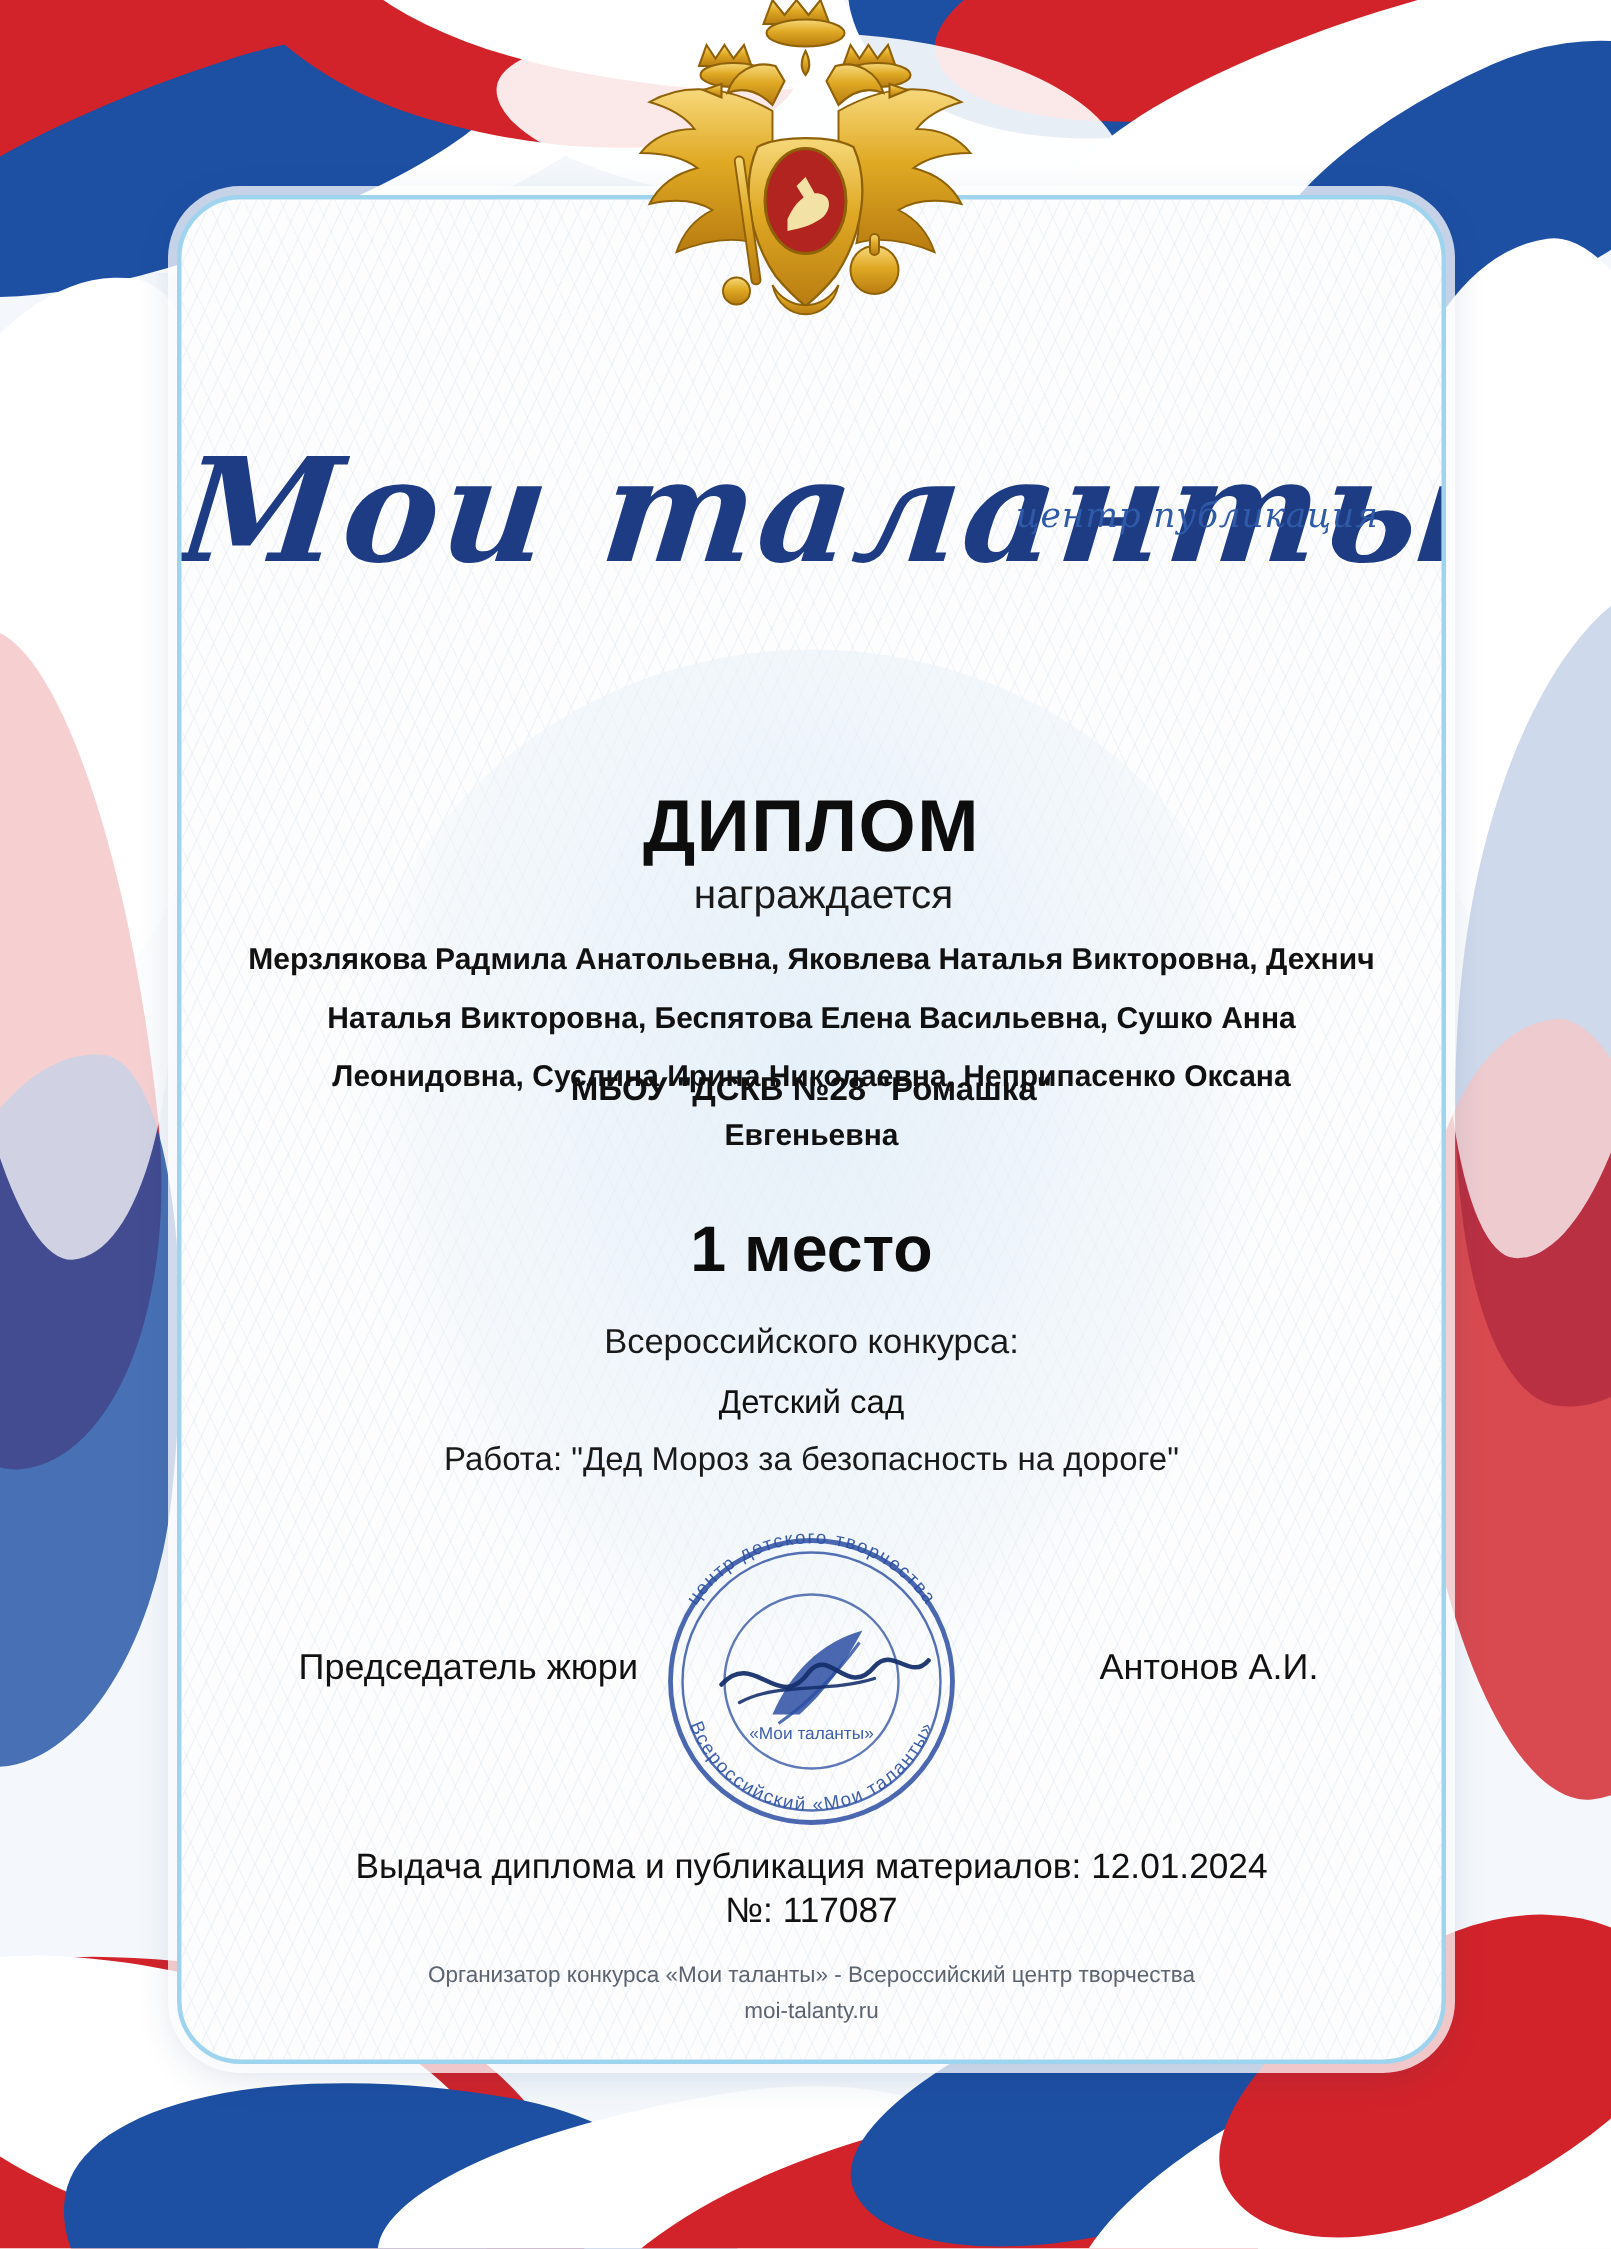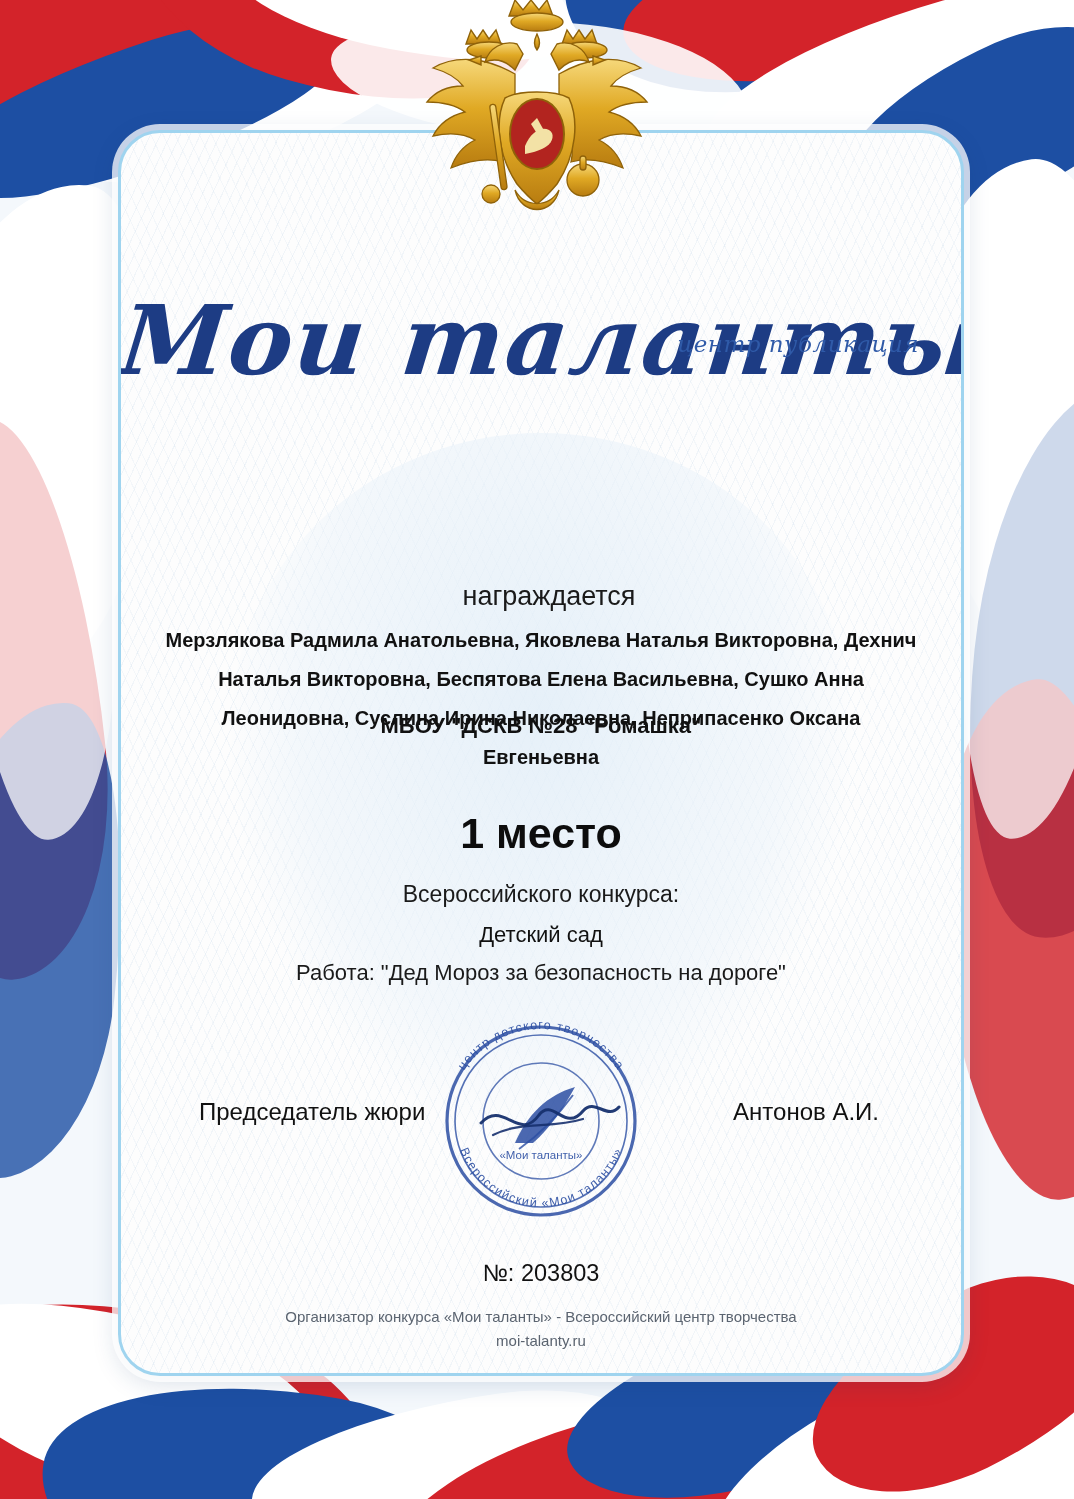--- a/index.html
+++ b/index.html
@@ -309,20 +309,21 @@
   </div>
 
   <div id="card">
     <div class="card-inner">
 
       <div id="logo">
         <div id="logo-script">Мои таланты</div>
         <div id="logo-sub">центр публикация</div>
       </div>
 
+      <div class="t-diploma">ДИПЛОМ</div>
       <div class="t-awarded">награждается</div>
       <div class="t-names">Мерзлякова Радмила Анатольевна, Яковлева Наталья Викторовна, Дехнич Наталья Викторовна, Беспятова Елена Васильевна, Сушко Анна Леонидовна, Суслина Ирина Николаевна, Неприпасенко Оксана Евгеньевна</div>
 
       <div class="t-org">
         <div>МБОУ "ДСКВ №28 "Ромашка"</div>
       </div>
 
       <div class="t-place">1 место</div>
       <div class="t-contest-label">Всероссийского конкурса:</div>
       <div class="t-nomination">Детский сад</div>
@@ -351,21 +352,22 @@
           <path d="M58 120 C80 96 96 140 116 112 C130 94 142 130 160 108 C172 94 184 118 196 104" stroke="#16306e" stroke-width="3" fill="none" stroke-linecap="round" opacity="0.95"></path>
           <path d="M70 132 C96 118 128 126 160 116" stroke="#16306e" stroke-width="2.2" fill="none" stroke-linecap="round" opacity="0.9"></path>
         </svg>
       </div>
 
       <div class="sig-row">
         <div class="sig-left">Председатель жюри</div>
         <div class="sig-right">Антонов А.И.</div>
       </div>
 
-      <div class="t-number">№: 203803</div>
+      <div class="t-issue">Выдача диплома и публикация материалов: 12.01.2024</div>
+      <div class="t-number">№: 117087</div>
 
       <div class="t-footer">
         <div>Организатор конкурса «Мои таланты» - Всероссийский центр творчества</div>
         <div>moi-talanty.ru</div>
 
       </div>
 
     </div>
   </div>
 

